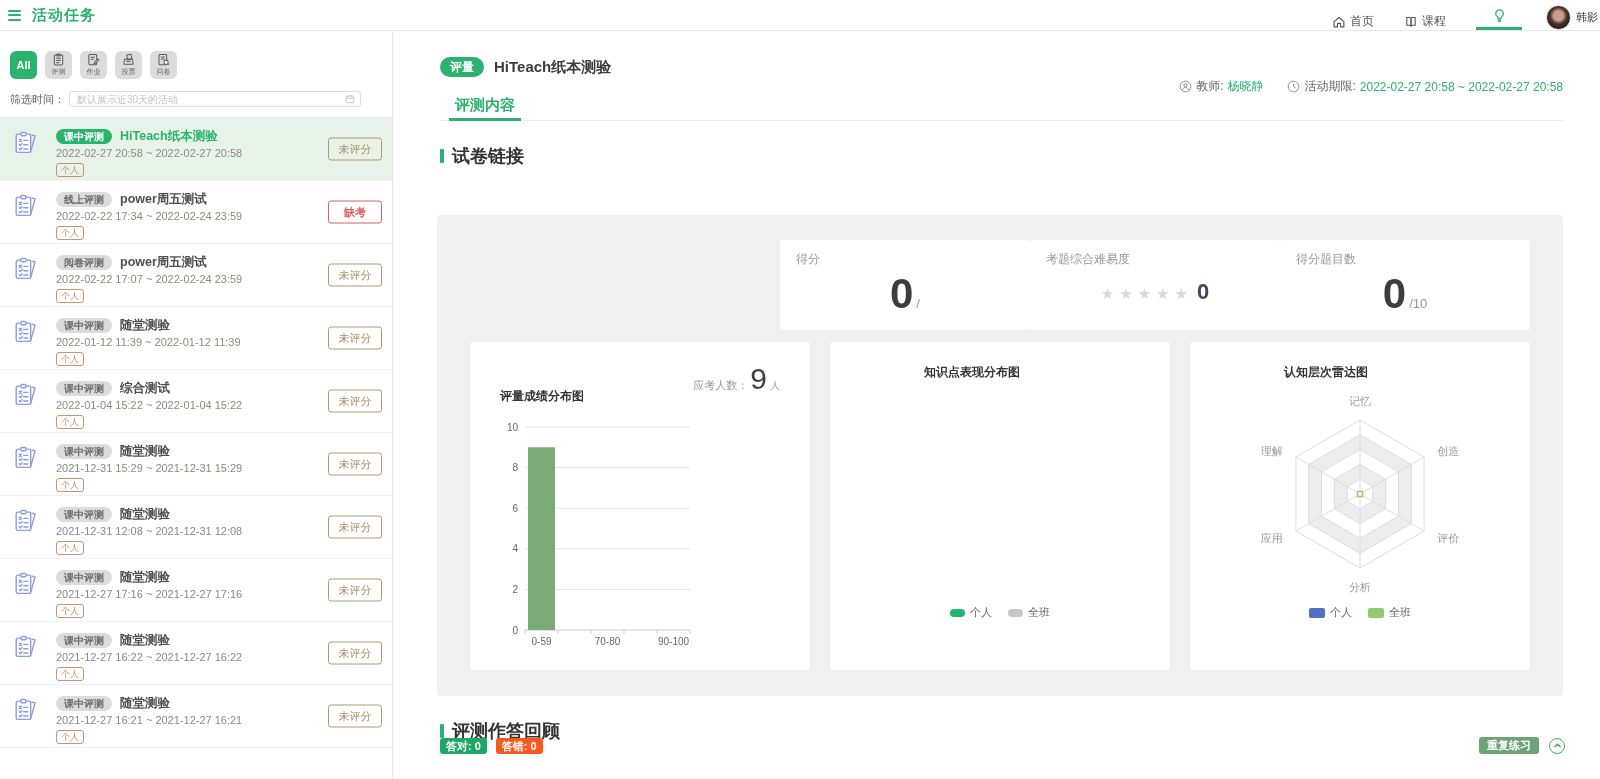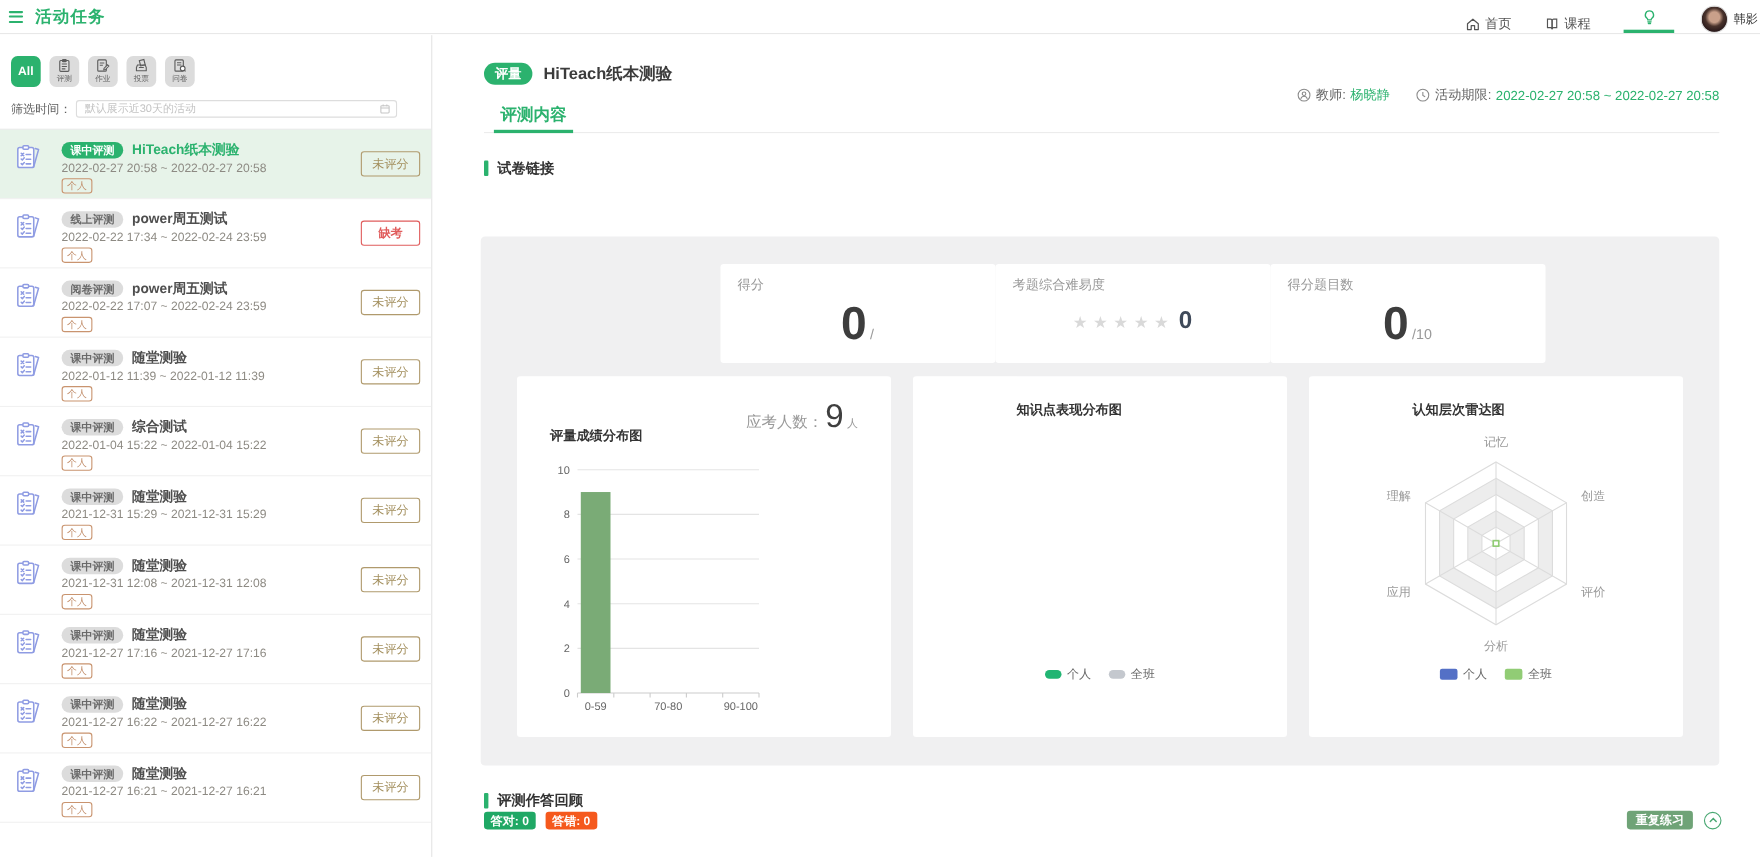--- a/index.html
+++ b/index.html
@@ -76,38 +76,38 @@
     font-size:12px;font-weight:bold;display:flex;align-items:center;}
   .page-title{font-size:15px;font-weight:bold;color:#3c3c3c;}
   .head-meta{position:absolute;right:37px;top:46px;display:flex;align-items:center;gap:24px;font-size:12px;color:#666;justify-content:center;}
   .meta-item{display:flex;align-items:center;gap:4px;}
   .meta-green{color:var(--primary);}
   .tabs{position:absolute;left:46px;right:37px;top:63px;height:26px;border-bottom:1px solid #ececec;}
   .tab{display:inline-block;margin-left:9px;padding:0 6px;height:26px;line-height:20px;
     color:var(--primary);font-size:15px;font-weight:bold;border-bottom:3px solid var(--primary);cursor:pointer;}
   .section{position:absolute;display:flex;align-items:center;gap:8px;}
   .section-bar{width:4px;height:14px;background:var(--primary);border-radius:1px;}
-  .section-title{font-size:13px;font-weight:bold;color:#333;}
+  .section-title{font-size:18px;font-weight:bold;color:#333;}
   .paper-link{position:absolute;left:58px;top:138px;height:27px;border-radius:14px;background:var(--primary);
     color:#fff;display:flex;align-items:center;gap:6px;padding:0 12px;font-size:12px;font-weight:bold;cursor:pointer;}
   .panel{position:absolute;left:43px;top:183px;width:1126px;height:481px;background:#f0f0f1;border-radius:4px;}
-  .stats-row{position:absolute;left:44px;right:33px;top:25px;display:flex;justify-content:center;padding-left:48px;}
+  .stats-row{position:absolute;left:44px;right:33px;top:25px;display:flex;justify-content:flex-end;padding-left:48px;}
   .stat-card{width:250px;height:90px;background:#fff;border-radius:3px;padding:11px 16px;}
   .stat-label{font-size:12px;color:#999;}
   .stat-center{display:flex;align-items:baseline;justify-content:center;margin-top:0px;}
   .stat-value{font-size:42px;font-weight:600;color:#3d3d3d;line-height:52px;}
   .stat-suffix{font-size:13px;color:#999;margin-left:3px;}
   .stat-stars{font-size:15px;color:#d9d9d9;letter-spacing:5px;line-height:52px;}
   .stat-star-value{font-size:22px;font-weight:bold;color:#3f4a5a;margin-left:4px;}
   .charts-row{position:absolute;left:33px;right:33px;top:127px;display:flex;justify-content:space-between;}
   .chart-card{position:relative;width:340px;height:328px;background:#fff;border-radius:3px;overflow:hidden;}
   .bar-title{position:absolute;left:30px;top:46px;font-size:12px;font-weight:bold;color:#333;}
   .chart-title-c{position:absolute;left:94px;top:22px;font-size:12px;font-weight:bold;color:#333;}
   .examinee{position:absolute;right:30px;top:20px;display:flex;align-items:baseline;}
-  .examinee .lab{font-size:14px;color:#999;}
+  .examinee .lab{font-size:11px;color:#999;}
   .examinee .val{font-size:30px;color:#3f3f3f;margin-left:2px;}
   .examinee .unit{font-size:10px;color:#999;margin-left:3px;}
   .legend{position:absolute;left:0;right:0;bottom:50px;display:flex;justify-content:center;align-items:center;gap:16px;}
   .legend-item{display:flex;align-items:center;gap:5px;font-size:11px;color:#666;cursor:pointer;}
   .sw-pill{width:15px;height:8px;border-radius:4px;display:inline-block;}
   .sw-rect{width:16px;height:10px;border-radius:2px;display:inline-block;}
   .review-badges{position:absolute;left:46px;top:706px;display:flex;gap:9px;}
   .rv-badge{height:16px;padding:0 6px;border-radius:3px;color:#fff;font-size:11px;font-weight:bold;
     display:flex;align-items:center;}
   .rv-correct{background:var(--correct);}

